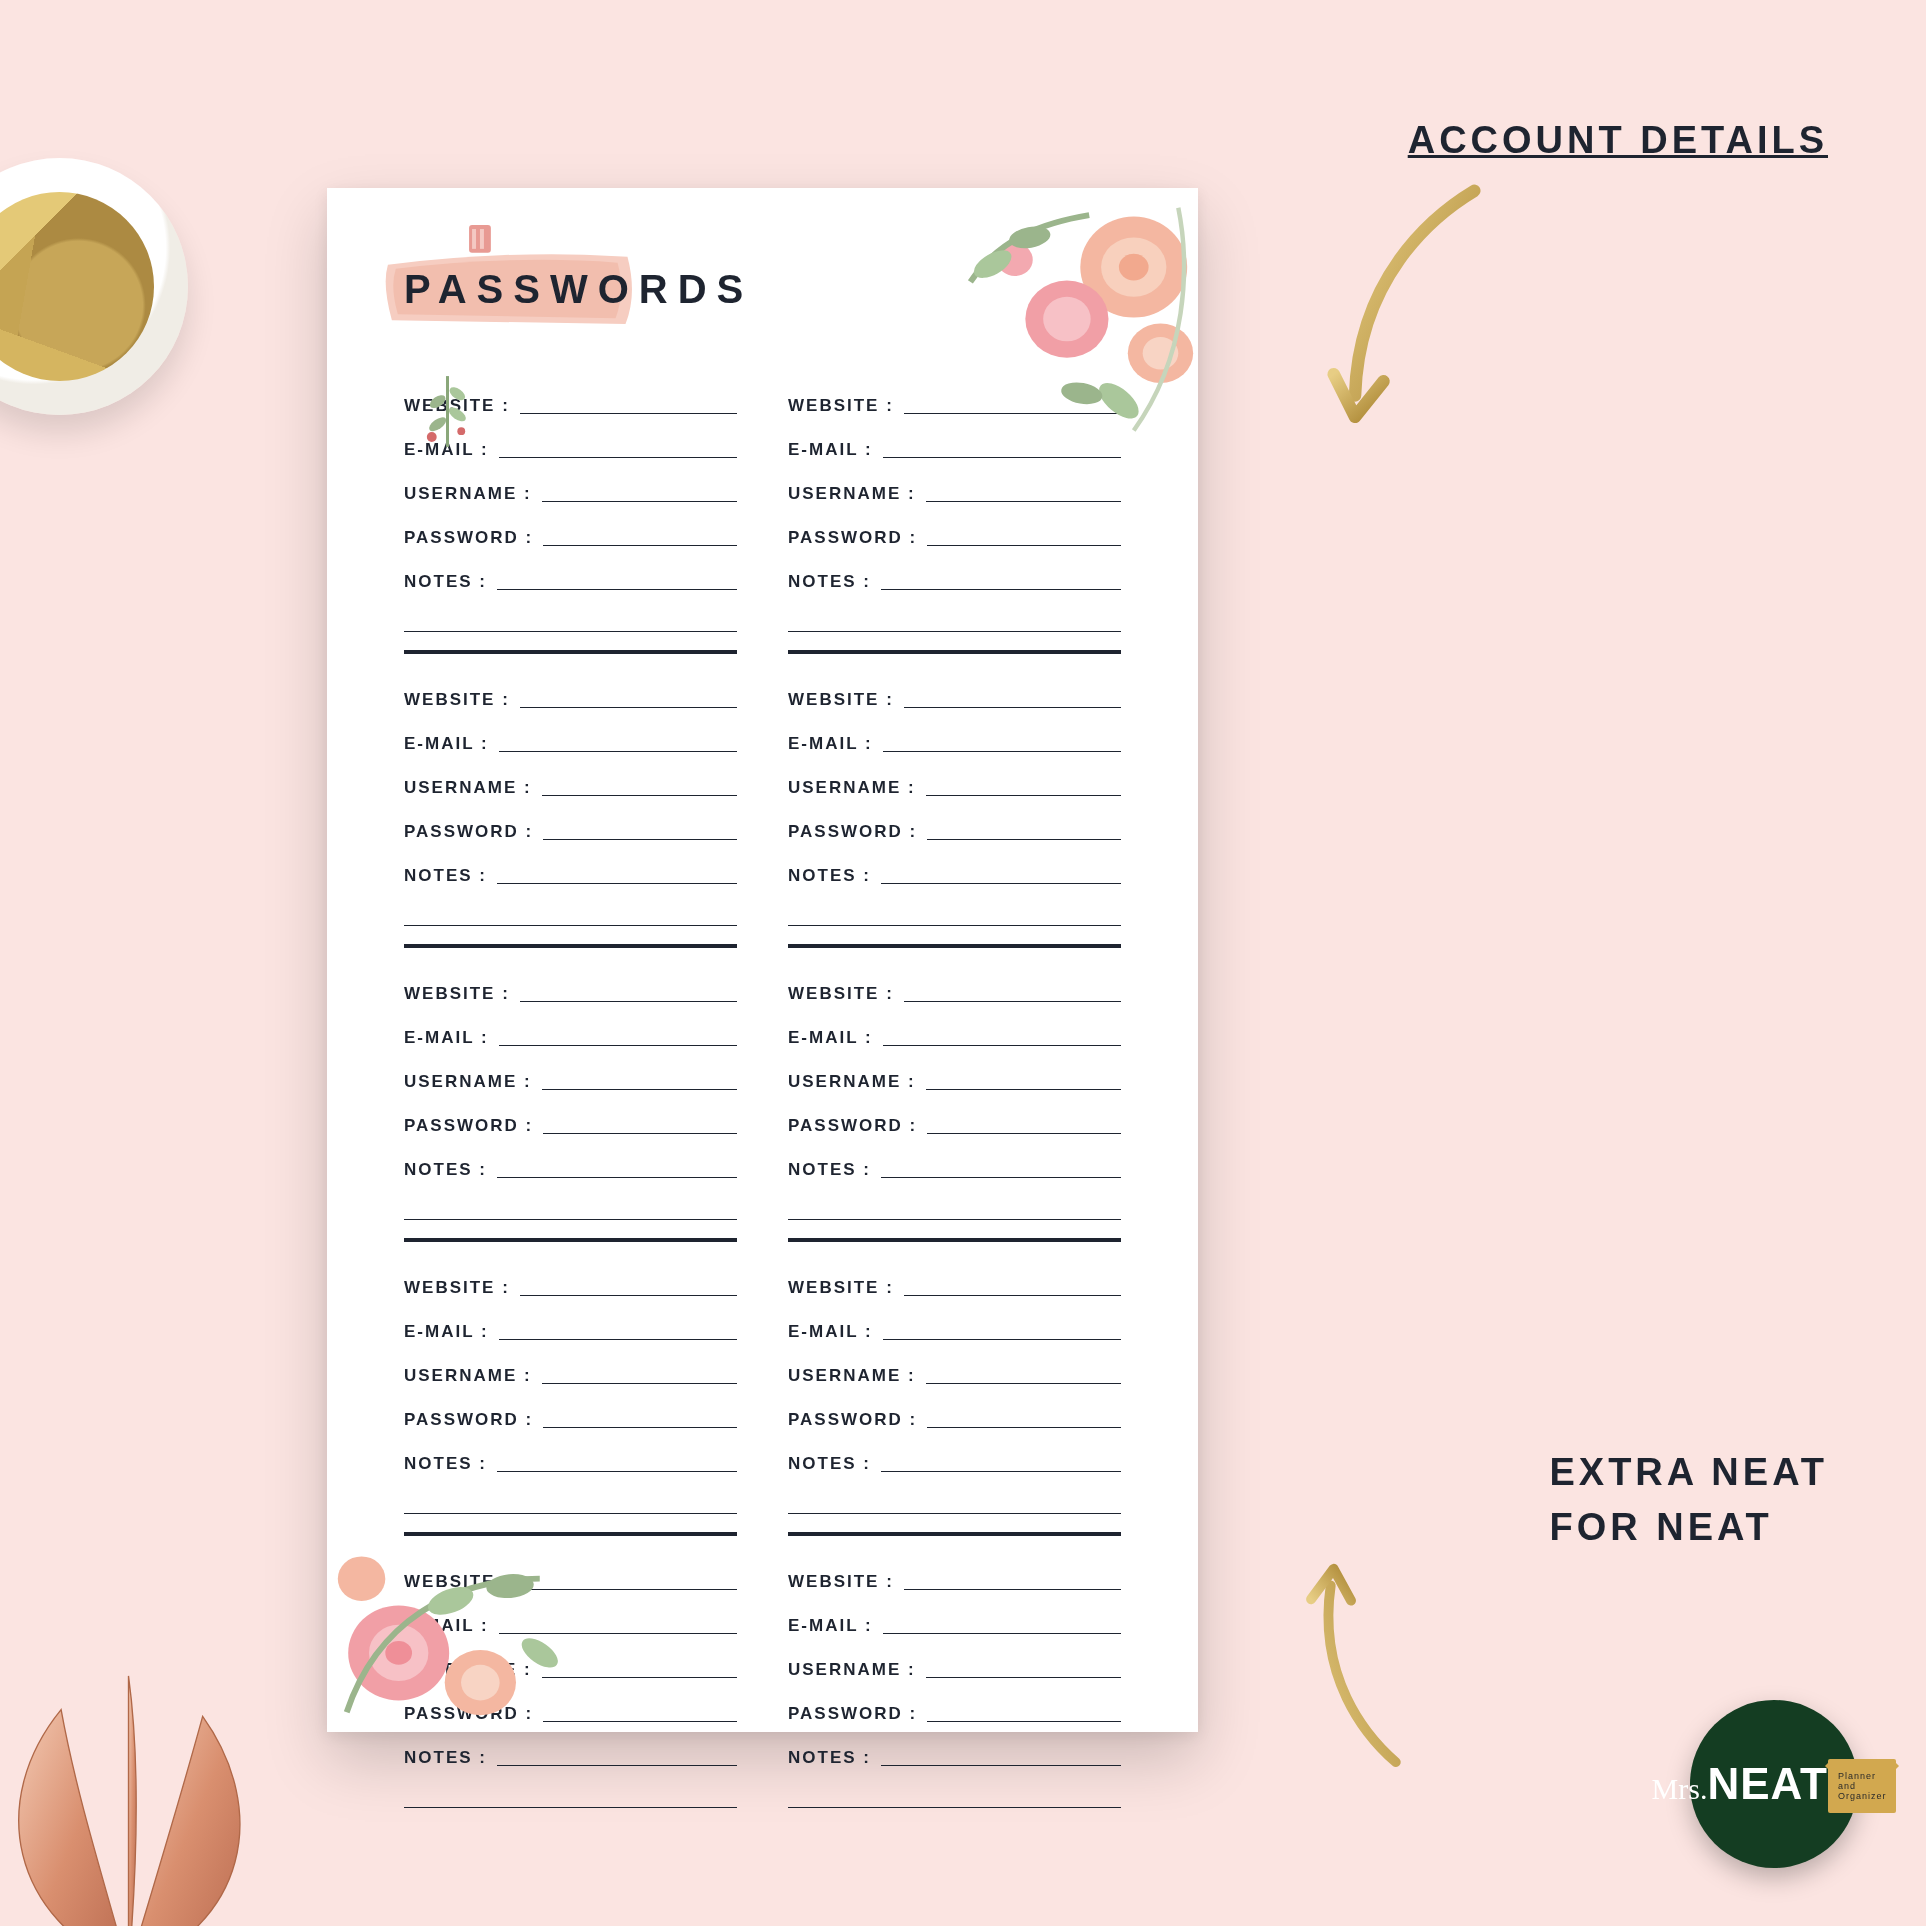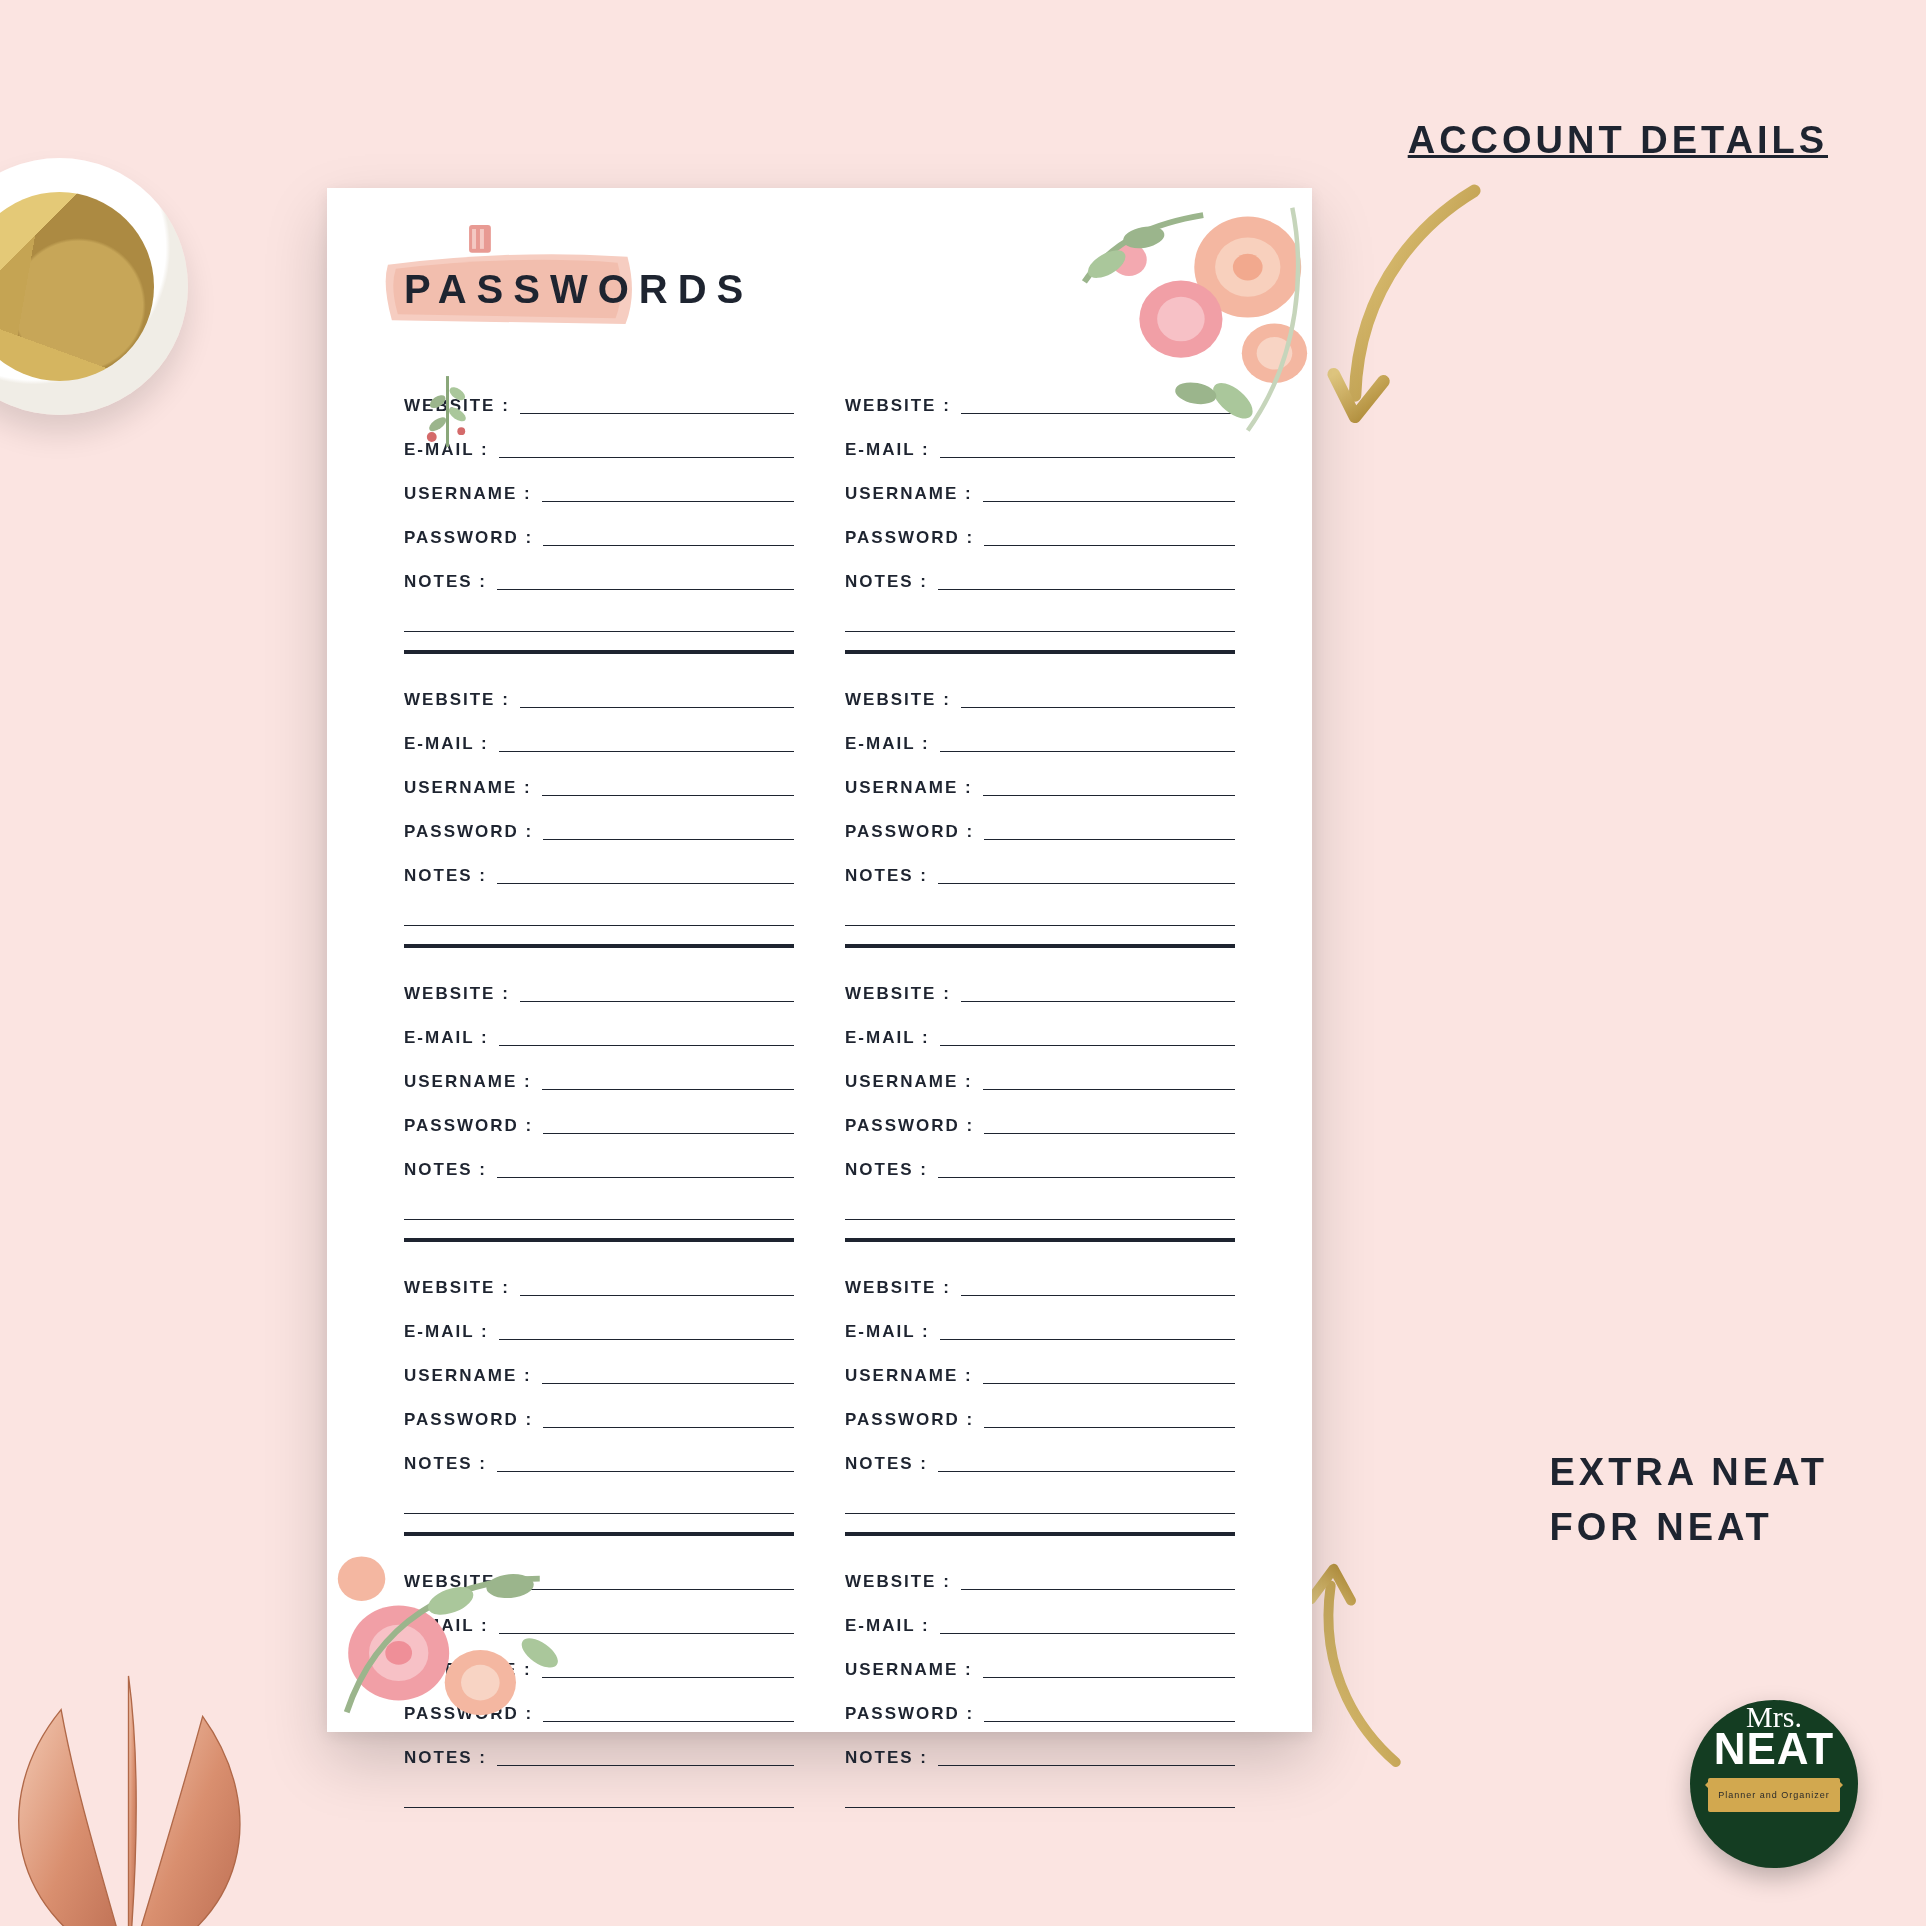--- a/index.html
+++ b/index.html
@@ -38,21 +38,21 @@
     left:-40px; bottom:-59px;
     width:337px; height:337px;
   }
 
   
 
   .page {
     position: absolute;
     top: 188px;
     left: 327px;
-    width: 985px;
+    width: 871px;
     height: 1544px;
     background: #ffffff;
     box-shadow: 0 28px 59px rgba(0,0,0,.18), 0 4px 14px rgba(0,0,0,.08);
     padding: 73px 77px 46px;
   }
 
   .title-wrap{
     position:relative;
     height:95px;
     margin-bottom:4px;
@@ -141,22 +141,22 @@
   .arrow-top{ top:178px; right:426px; width:178px; height:257px; }
   .arrow-bottom{ top:1564px; right:455px; width:218px; height:198px; transform:scaleX(-1) rotate(170deg); }
 
   
   .brand-badge{
     position:absolute;
     right:69px; bottom:59px;
     width:168px; height:168px;
     border-radius:50%;
     background:#143d22;
-    display:flex; flex-direction:column;
-    align-items:center; justify-content:flex-start;
+    display:flex; flex-direction:row;
+    align-items:center; justify-content:center;
     color:#fff;
     box-shadow:0 10px 24px rgba(0,0,0,.25);
   }
   .brand-badge .mrs{
     font-family: "Brush Script MT","Segoe Script",cursive;
     font-size:30px;
     margin-bottom:-10px;
   }
   .brand-badge .neat{
     font-weight:800;

